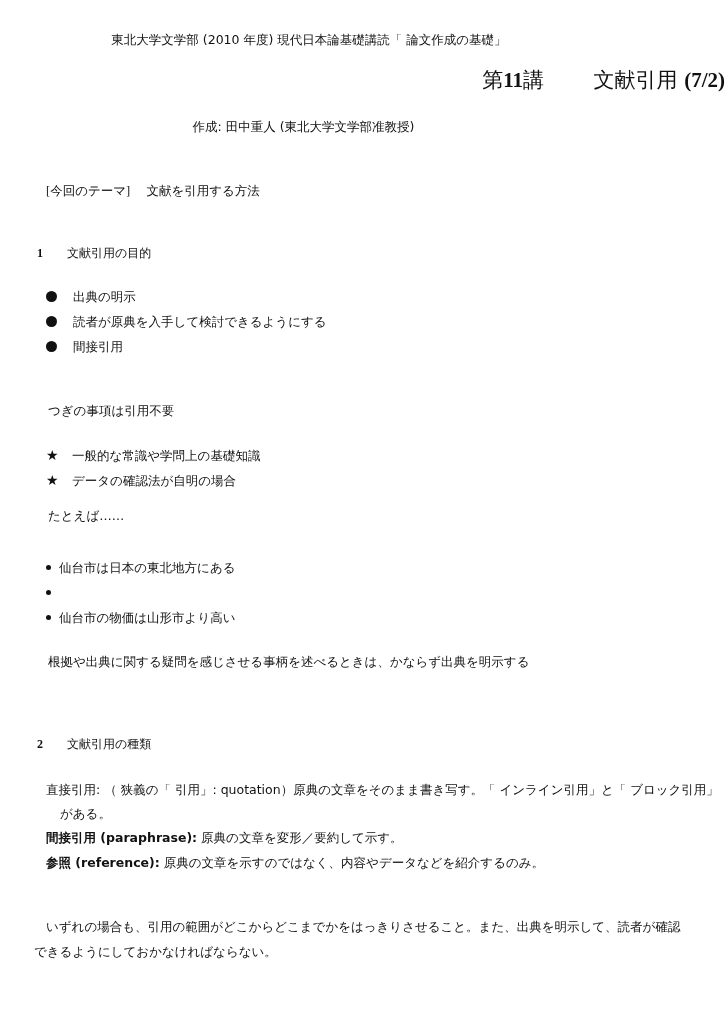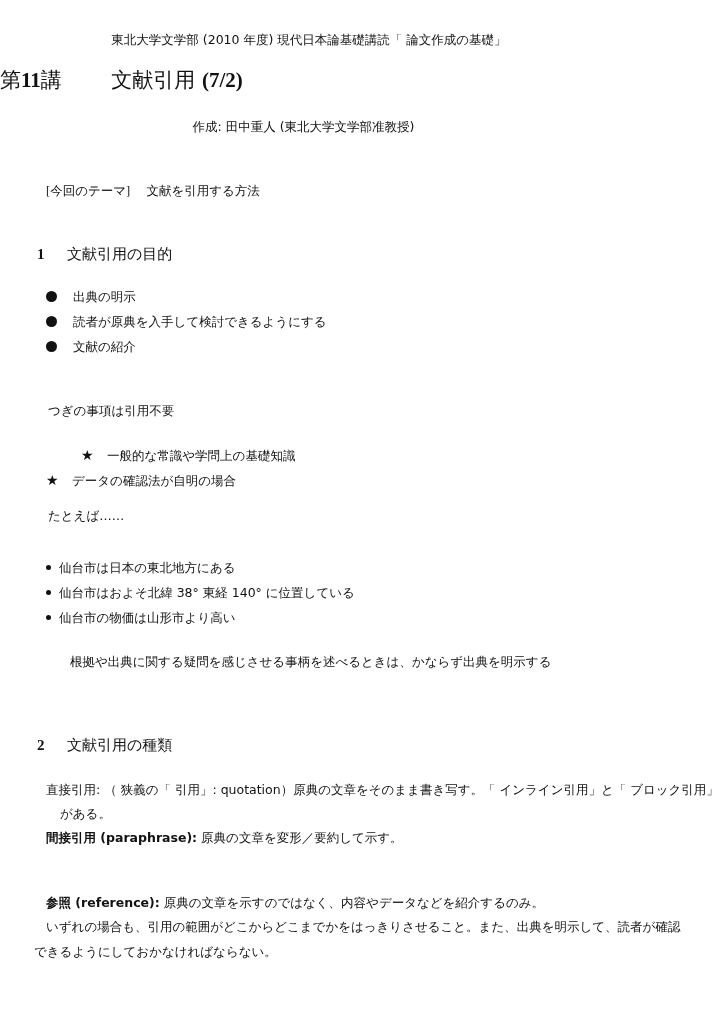--- a/index.html
+++ b/index.html
@@ -3,25 +3,25 @@
 <meta charset="utf-8">
 <style>
   html, body { margin: 0; padding: 0; background: #ffffff; }
   body {
     width: 725px; height: 1024px; position: relative; overflow: hidden;
     font-family: "DejaVu Sans", "Liberation Sans", sans-serif;
     color: #111111;
   }
   .abs { position: absolute; white-space: nowrap; }
   .header-line { top: 32px; left: 0; width: 618px; text-align: center; font-size: 12.5px; }
-  .title { top: 66px; left: 0; width: 725px; text-align: left; font-size: 21px; }
+  .title { top: 66px; left: 0; width: 725px; text-align: right; font-size: 21px; }
   .title .num, .title .date { font-family: "Liberation Serif", "DejaVu Serif", serif; font-weight: bold; }
   .author { top: 119px; left: 0; width: 607px; text-align: center; font-size: 12.5px; }
   .theme { top: 183px; left: 46px; font-size: 12.5px; font-family: Liberation Serif, serif; }
-  .section { font-size: 15px; left: 37px; }
+  .section { font-size: 12px; left: 37px; }
   .section .secnum { font-family: "Liberation Serif", "DejaVu Serif", serif; font-weight: bold; display: inline-block; width: 30px; }
   .item { font-size: 12.5px; }
   .bullet-big { display: inline-block; width: 11px; height: 11px; border-radius: 50%; background: #111; vertical-align: -1px; margin-right: 16px; }
   .star { display: inline-block; width: 12px; font-size: 14px; margin-right: 14px; }
   .bullet-small { display: inline-block; width: 5px; height: 5px; border-radius: 50%; background: #111; vertical-align: 2px; margin-right: 8px; }
   .para { font-size: 12.5px; text-align: right; }
 </style>
 </head>
 <body>
 
@@ -46,60 +46,60 @@
   <span class="secnum">1</span><span>文献引用の目的</span>
 </div>
 
 <div class="abs item" style="top:289px; left:46px;">
   <span class="bullet-big"></span><span>出典の明示</span>
 </div>
 <div class="abs item" style="top:314px; left:46px;">
   <span class="bullet-big"></span><span>読者が原典を入手して検討できるようにする</span>
 </div>
 <div class="abs item" style="top:339px; left:46px;">
-  <span class="bullet-big"></span><span>文献の紹介</span>
+  <span class="bullet-big"></span><span>間接引用</span>
 </div>
 
 <div class="abs para" style="top:403px; left:48px;">つぎの事項は引用不要</div>
 
-<div class="abs item" style="top:447px; left:46px;margin-left:35px;">
+<div class="abs item" style="top:447px; left:46px;">
   <span class="star">★</span><span>一般的な常識や学問上の基礎知識</span>
 </div>
 <div class="abs item" style="top:472px; left:46px;">
   <span class="star">★</span><span>データの確認法が自明の場合</span>
 </div>
 
 <div class="abs para" style="top:508px; left:48px;">たとえば……</div>
 
 <div class="abs item" style="top:560px; left:46px;">
   <span class="bullet-small"></span><span>仙台市は日本の東北地方にある</span>
 </div>
 <div class="abs item" style="top:585px; left:46px;">
-  <span class="bullet-small"></span><span>仙台市はおよそ北緯 38° 東経 140° に位置している</span>
+  <span class="bullet-small"></span>
 </div>
 <div class="abs item" style="top:610px; left:46px;">
   <span class="bullet-small"></span><span>仙台市の物価は山形市より高い</span>
 </div>
 
-<div class="abs para" style="top:654px; left:48px;margin-left:22px;">根拠や出典に関する疑問を感じさせる事柄を述べるときは、かならず出典を明示する</div>
+<div class="abs para" style="top:654px; left:48px;">根拠や出典に関する疑問を感じさせる事柄を述べるときは、かならず出典を明示する</div>
 
 <div class="abs section" style="top:736px;">
   <span class="secnum">2</span><span>文献引用の種類</span>
 </div>
 
 <div class="abs para" style="top:782px; left:46px;">
   <span>直接引用:</span>
   <span>（ 狭義の「 引用」: quotation）原典の文章をそのまま書き写す。「 インライン引用」と「 ブロック引用」</span>
 </div>
 <div class="abs para" style="top:806px; left:60px;">がある。</div>
 
 <div class="abs para" style="top:830px; left:46px;">
   <span style="font-weight:bold">間接引用 (paraphrase):</span>
   <span>原典の文章を変形／要約して示す。</span>
 </div>
 
-<div class="abs para" style="top:855px; left:46px;margin-top:40px;">
+<div class="abs para" style="top:855px; left:46px;">
   <span style="font-weight:bold">参照 (reference):</span>
   <span>原典の文章を示すのではなく、内容やデータなどを紹介するのみ。</span>
 </div>
 
 <div class="abs para" style="top:919px; left:46px;">いずれの場合も、引用の範囲がどこからどこまでかをはっきりさせること。また、出典を明示して、読者が確認</div>
 <div class="abs para" style="top:944px; left:34px;">できるようにしておかなければならない。</div>
 
 </body></html>

